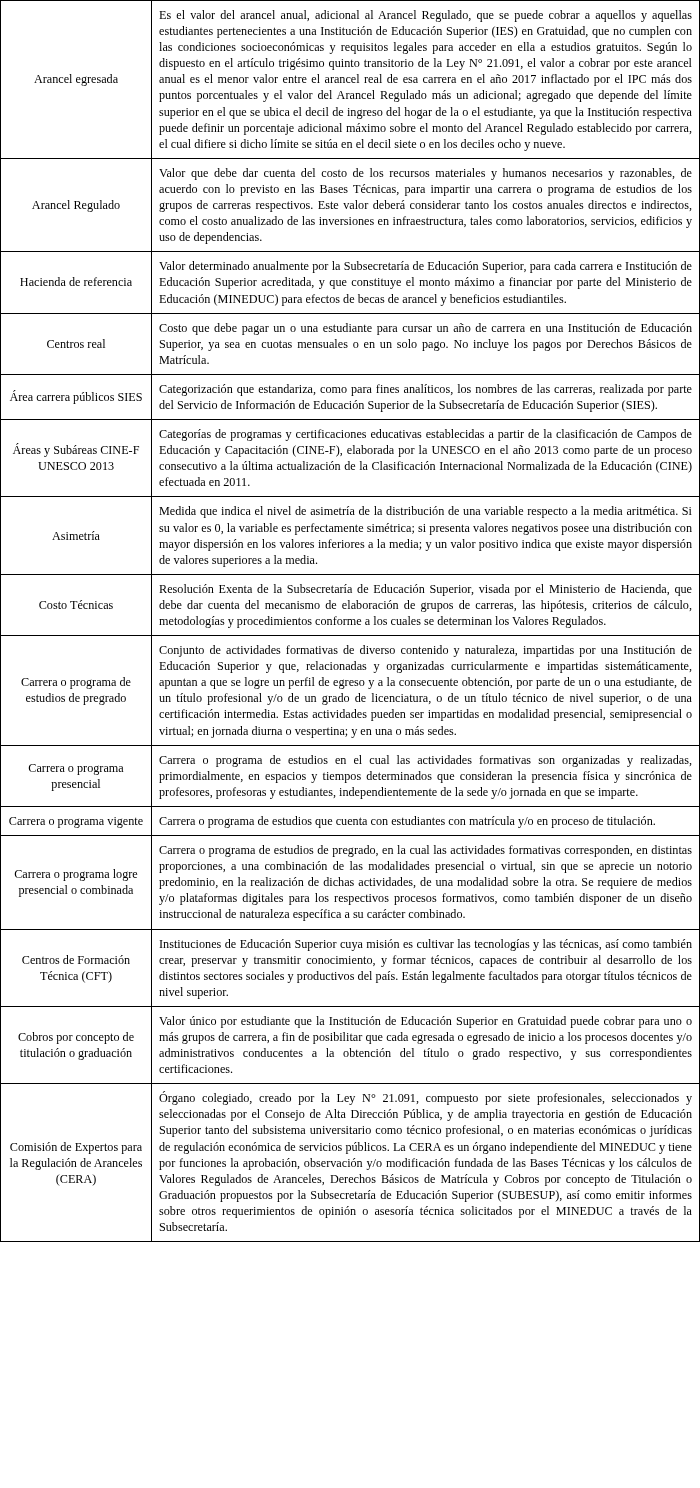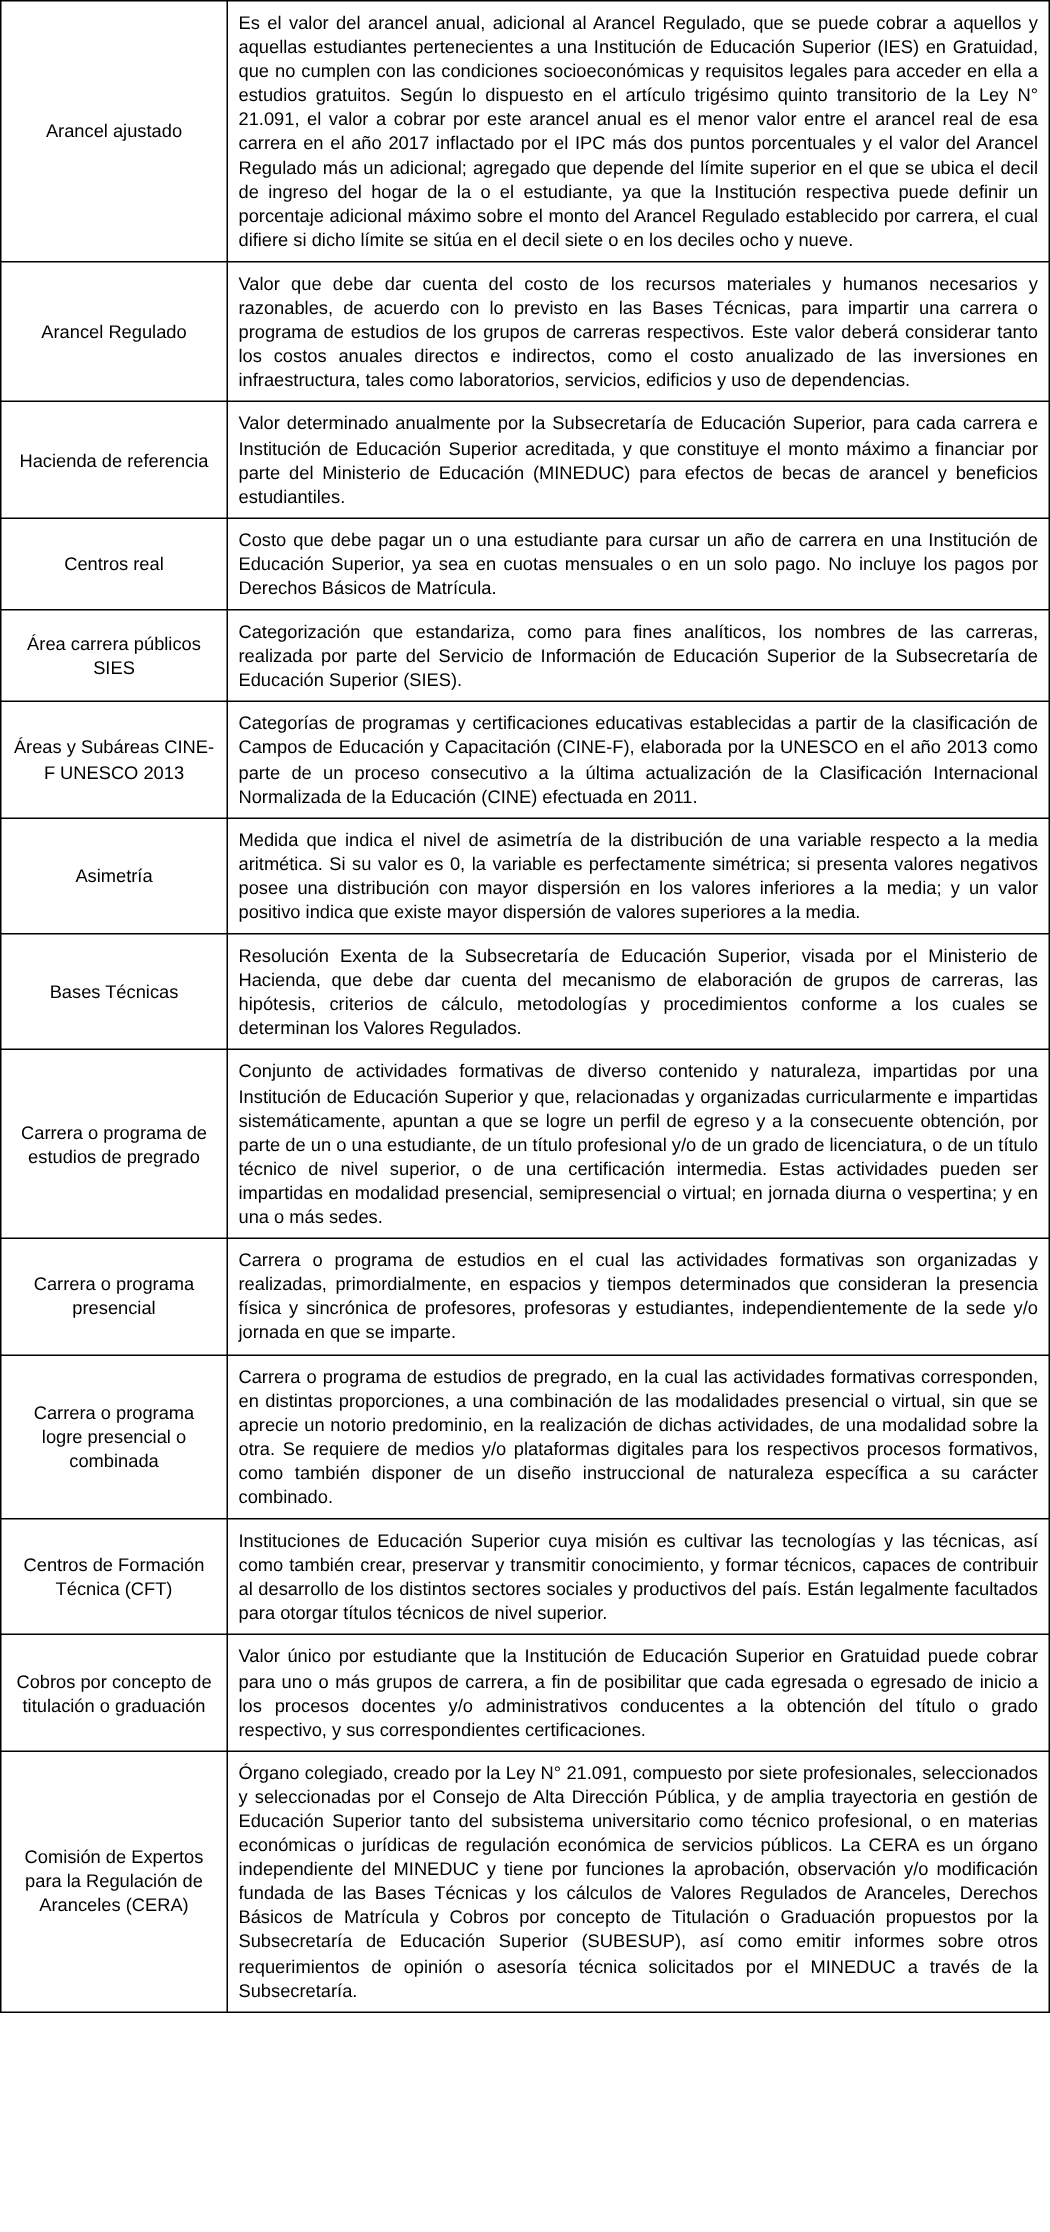--- a/index.html
+++ b/index.html
@@ -16,20 +16,21 @@
     border-collapse: collapse;
     table-layout: fixed;
   }
   .glossary-table td {
     border: 1px solid #000000;
     vertical-align: middle;
     padding: 6px 7px;
     font-size: 12.2px;
     line-height: 1.32;
     color: #000000;
+    font-family: Liberation Serif, serif;
   }
   .term-cell {
     width: 136px;
     text-align: center;
     vertical-align: middle;
   }
   .def-cell {
     text-align: justify;
     text-justify: inter-word;
     vertical-align: middle;
@@ -37,21 +38,21 @@
   .def-cell p {
     margin: 0;
   }
 </style>
 </head>
 <body>
 
 <table class="glossary-table">
   <tbody>
       <tr>
-        <td class="term-cell">Arancel ajustado</td>
+        <td class="term-cell">Arancel egresada</td>
         <td class="def-cell">
           <p>Es el valor del arancel anual, adicional al Arancel Regulado, que se puede cobrar a aquellos y aquellas estudiantes pertenecientes a una Institución de Educación Superior (IES) en Gratuidad, que no cumplen con las condiciones socioeconómicas y requisitos legales para acceder en ella a estudios gratuitos. Según lo dispuesto en el artículo trigésimo quinto transitorio de la Ley N° 21.091, el valor a cobrar por este arancel anual es el menor valor entre el arancel real de esa carrera en el año 2017 inflactado por el IPC más dos puntos porcentuales y el valor del Arancel Regulado más un adicional; agregado que depende del límite superior en el que se ubica el decil de ingreso del hogar de la o el estudiante, ya que la Institución respectiva  puede definir un porcentaje adicional máximo sobre el monto del Arancel Regulado establecido por carrera, el cual difiere si dicho límite se sitúa  en el decil siete o en los deciles ocho y nueve.</p>
         </td>
       </tr>
       <tr>
         <td class="term-cell">Arancel Regulado</td>
         <td class="def-cell">
           <p>Valor que debe dar cuenta del costo de los recursos materiales y humanos necesarios y razonables, de acuerdo con lo previsto en las Bases Técnicas, para impartir una carrera o programa de estudios de los grupos de carreras respectivos. Este valor deberá considerar tanto los costos anuales directos e indirectos, como el costo anualizado de las inversiones en infraestructura, tales como laboratorios, servicios, edificios y uso de dependencias.</p>
         </td>
       </tr>
@@ -79,35 +80,41 @@
           <p>Categorías de programas y certificaciones educativas establecidas a partir de la clasificación de Campos de Educación y Capacitación (CINE-F), elaborada por la UNESCO en el año 2013 como parte de un proceso consecutivo a la última actualización de la Clasificación Internacional Normalizada de la Educación (CINE) efectuada en 2011.</p>
         </td>
       </tr>
       <tr>
         <td class="term-cell">Asimetría</td>
         <td class="def-cell">
           <p>Medida que indica el nivel de asimetría de la distribución de una variable respecto a la media aritmética. Si su valor es 0, la variable es perfectamente simétrica; si presenta valores negativos posee una distribución con mayor dispersión en los valores inferiores a la media; y un valor positivo indica que existe mayor dispersión de valores superiores a la media.</p>
         </td>
       </tr>
       <tr>
-        <td class="term-cell">Bases Técnicas</td>
+        <td class="term-cell">Costo Técnicas</td>
         <td class="def-cell">
           <p>Resolución Exenta de la Subsecretaría de Educación Superior, visada por el Ministerio de Hacienda, que debe dar cuenta del mecanismo de elaboración de grupos de carreras, las hipótesis, criterios de cálculo, metodologías y procedimientos conforme a los cuales se determinan los Valores Regulados.</p>
         </td>
       </tr>
       <tr>
         <td class="term-cell">Carrera o programa de estudios de pregrado</td>
         <td class="def-cell">
           <p>Conjunto de actividades formativas de diverso contenido y naturaleza, impartidas por una Institución de Educación Superior y que, relacionadas y organizadas curricularmente e impartidas sistemáticamente, apuntan a que se logre un perfil de egreso y a la consecuente obtención, por parte de un o una estudiante, de un título profesional y/o de un grado de licenciatura, o de un título técnico de nivel superior, o de una certificación intermedia. Estas actividades pueden ser impartidas en modalidad presencial, semipresencial o virtual; en jornada diurna o vespertina; y en una o más sedes.</p>
         </td>
       </tr>
       <tr>
         <td class="term-cell">Carrera o programa presencial</td>
         <td class="def-cell">
           <p>Carrera o programa de estudios en el cual las actividades formativas son organizadas y realizadas, primordialmente, en espacios y tiempos determinados que consideran la presencia física y sincrónica de profesores, profesoras y estudiantes, independientemente de la sede y/o jornada en que se imparte.</p>
+        </td>
+      </tr>
+      <tr>
+        <td class="term-cell">Carrera o programa vigente</td>
+        <td class="def-cell">
+          <p>Carrera o programa de estudios que cuenta con estudiantes con matrícula y/o en proceso de titulación.</p>
         </td>
       </tr>
       <tr>
         <td class="term-cell">Carrera o programa logre presencial o combinada</td>
         <td class="def-cell">
           <p>Carrera o programa de estudios de pregrado, en la cual las actividades formativas corresponden, en distintas proporciones, a una combinación de las modalidades presencial o virtual, sin que se aprecie un notorio predominio, en la realización de dichas actividades, de una modalidad sobre la otra. Se requiere de medios y/o plataformas digitales para los respectivos procesos formativos, como también disponer de un diseño instruccional de naturaleza específica a su carácter combinado.</p>
         </td>
       </tr>
       <tr>
         <td class="term-cell">Centros de Formación Técnica (CFT)</td>

